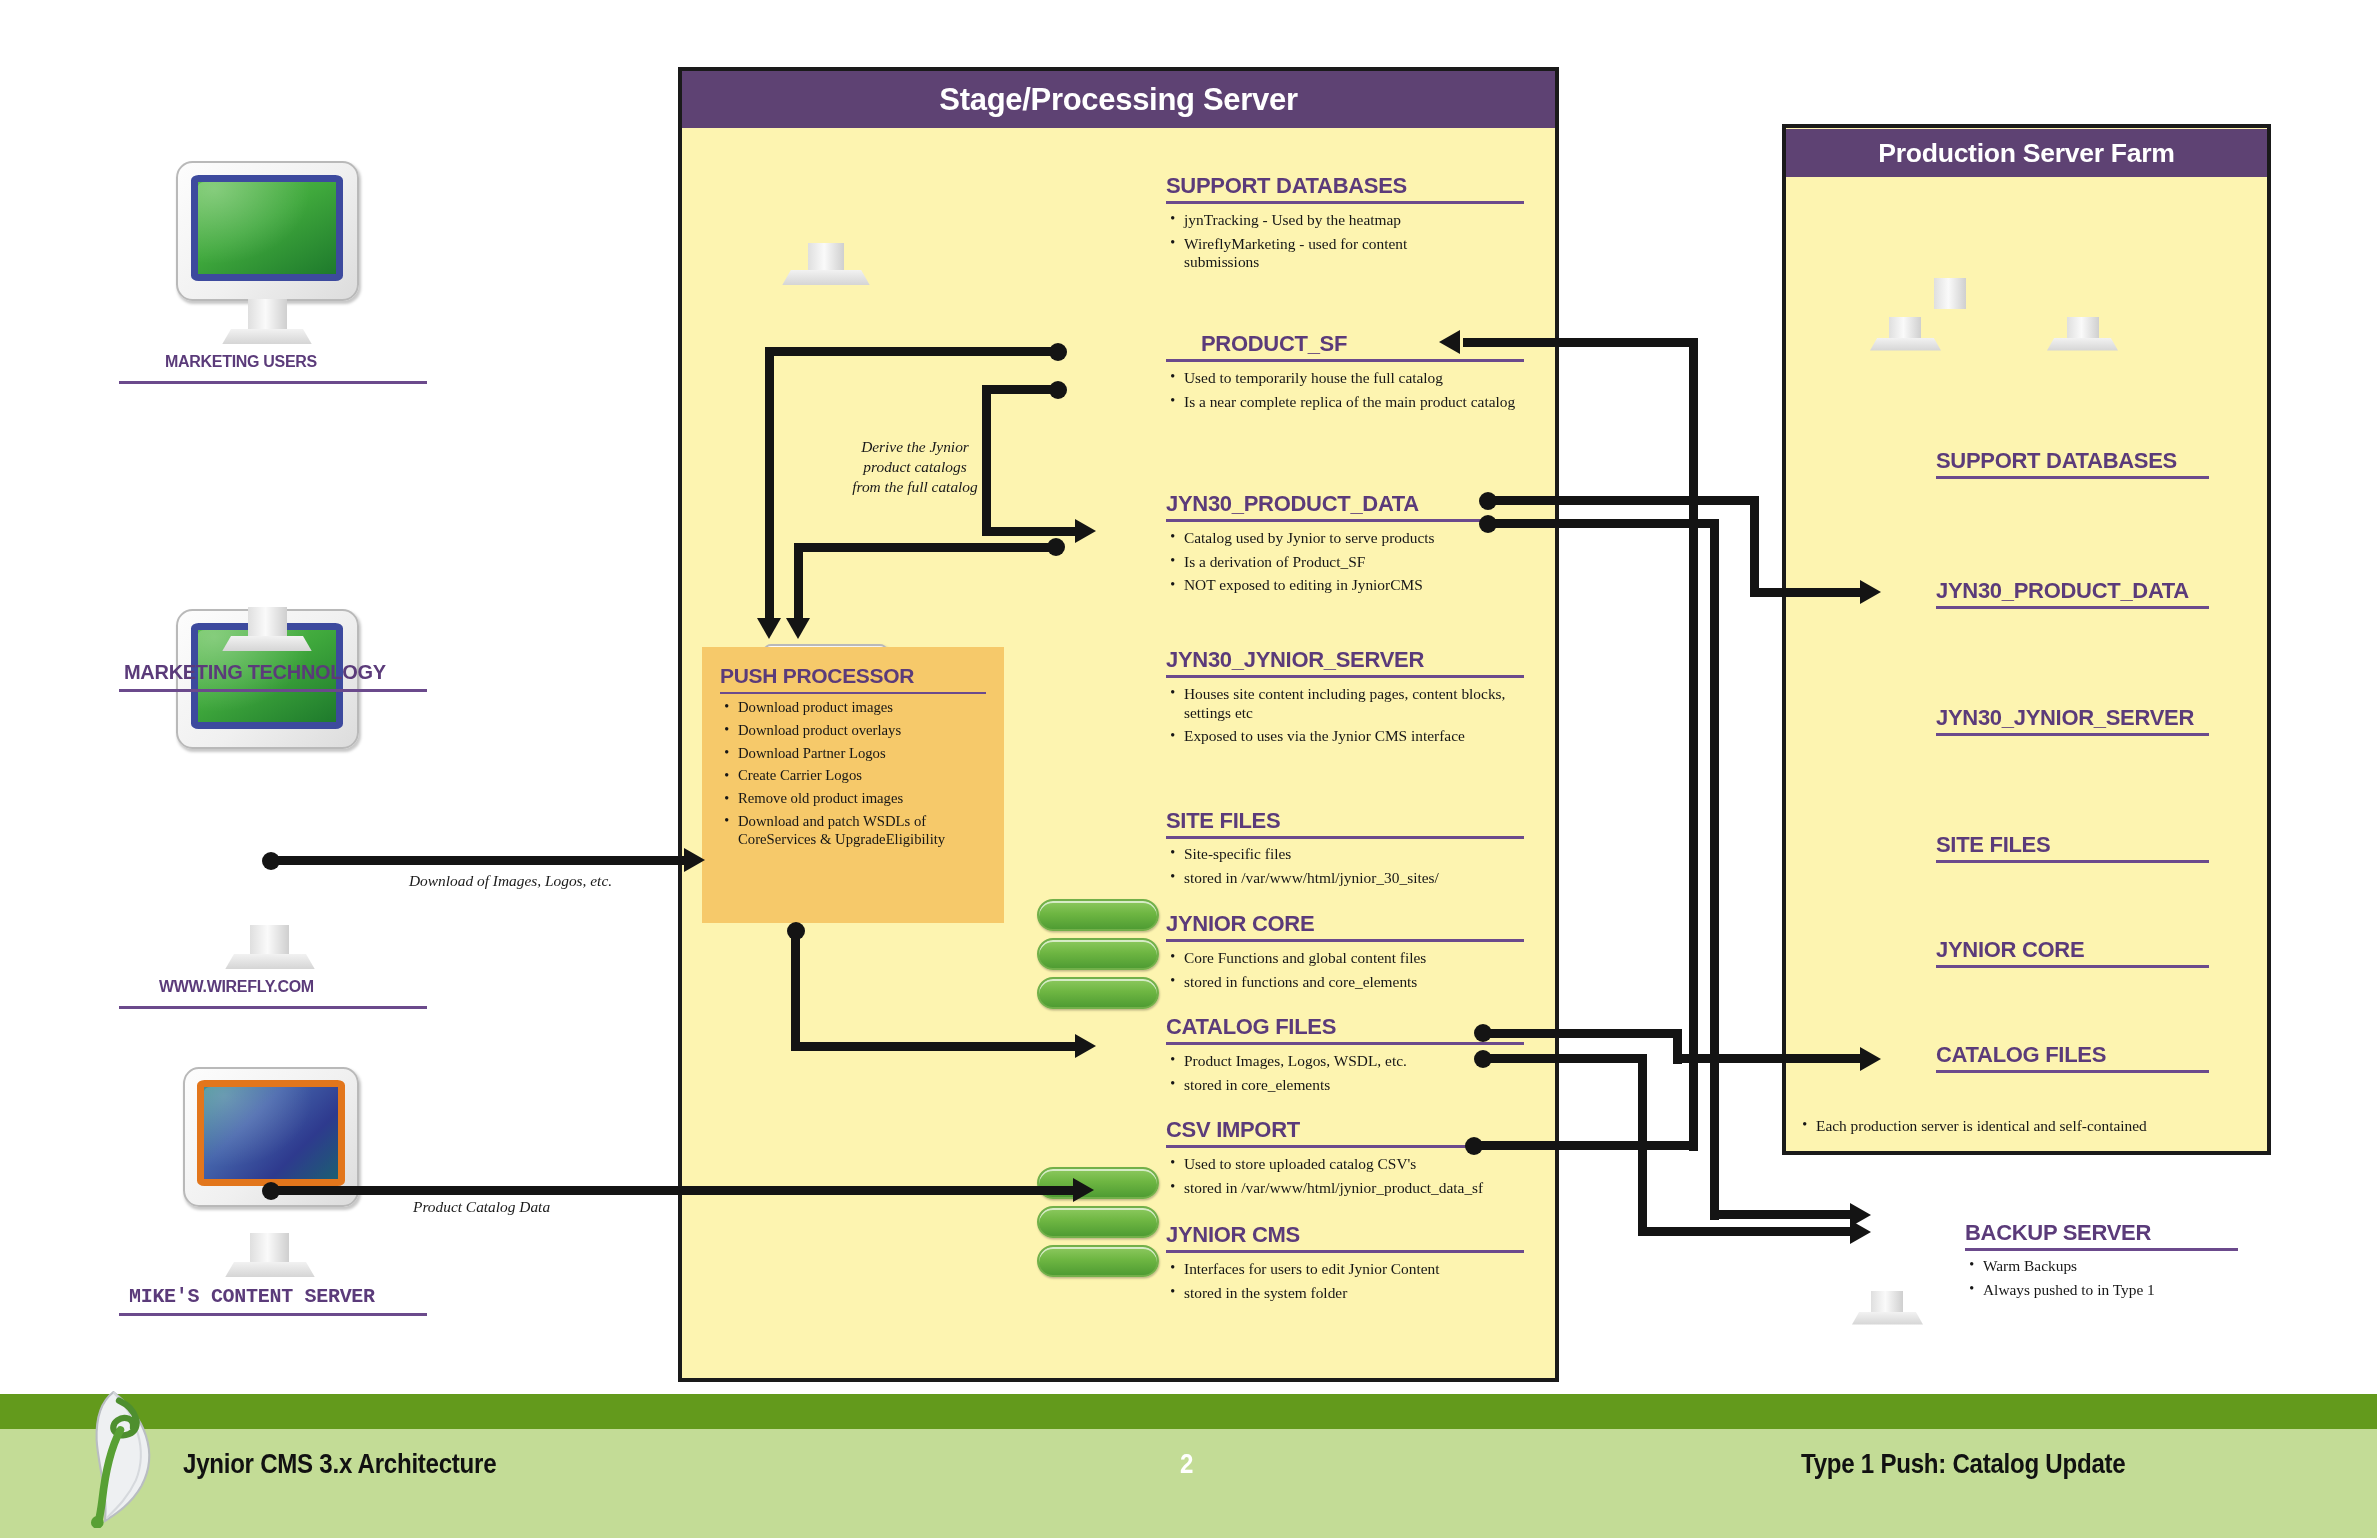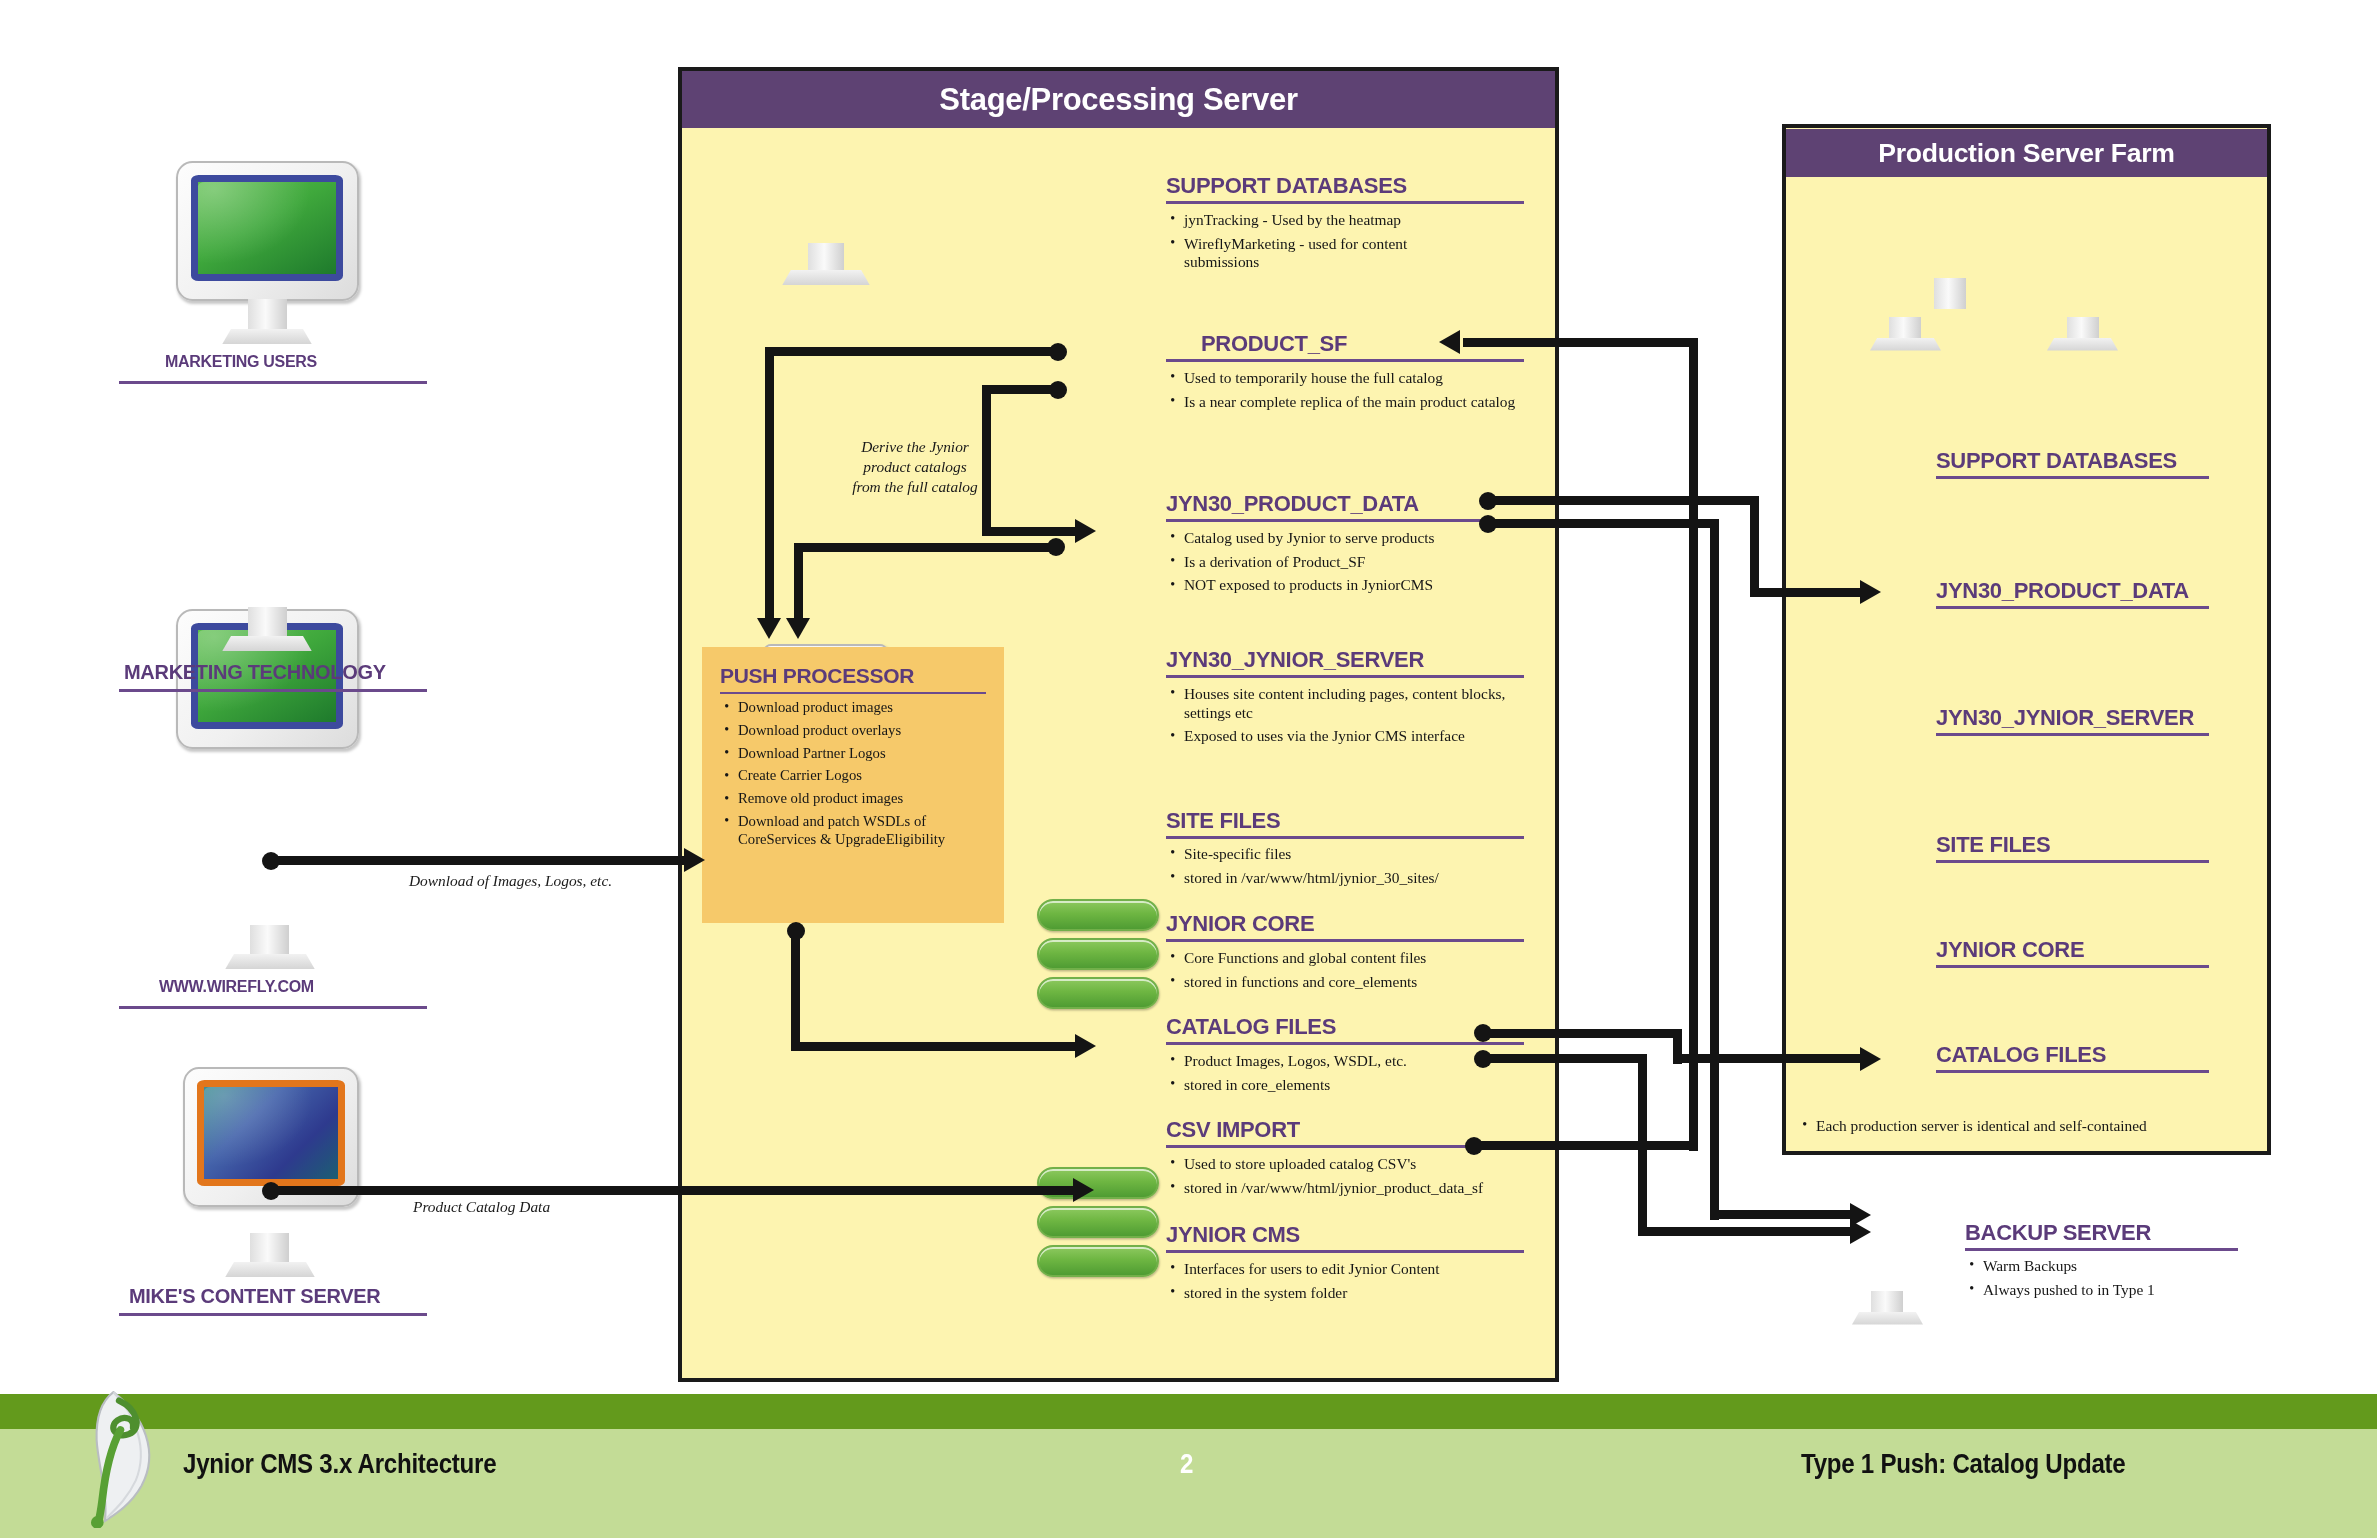--- a/index.html
+++ b/index.html
@@ -93,21 +93,21 @@
 <div class="abs hdg" style="left:159px;top:978px;font-size:16px;">WWW.WIREFLY.COM</div>
 <div class="abs rule" style="left:119px;top:1006px;width:308px;"></div>
 
 <div class="abs mon" style="left:183px;top:1094px;width:176px;height:140px;">
   <div class="case"></div>
   <div class="scr scr-blue" style="left:14px;top:12.6px;width:148px;height:106px;border:7.7px solid #e2761c;"></div>
 </div>
 <div class="abs" style="left:250px;top:1233px;width:39px;height:32px;background:linear-gradient(90deg,#dfdfdf,#fafafa 45%,#cfcfcf);"></div>
 <div class="abs" style="left:225px;top:1262px;width:90px;height:15.4px;background:linear-gradient(180deg,#f2f2f2,#d5d5d5);
             clip-path:polygon(10% 0,90% 0,100% 100%,0 100%);"></div>
-<div class="abs hdg" style="left:129px;top:1285px;font-size:20px;">MIKE'S CONTENT SERVER</div>
+<div class="abs hdg" style="left:129px;top:1285px;font-size:20px;font-family:Liberation Mono, monospace;">MIKE'S CONTENT SERVER</div>
 <div class="abs rule" style="left:119px;top:1313px;width:308px;"></div>
 
 <div class="abs panel" style="left:678px;top:67px;width:881px;height:1315px;"></div>
 <div class="abs panel-title" style="left:682px;top:71px;width:873px;height:57px;line-height:57px;font-size:31px;letter-spacing:-0.3px;">Stage/Processing Server</div>
 
 <div class="abs mon" style="left:759px;top:84px;width:133px;height:161px;">
   <div class="case"></div>
   <div class="scr scr-blue" style="left:15.4px;top:15.4px;width:102px;height:127px;border:7px solid #e2761c;"></div>
 </div>
 <div class="abs" style="left:808px;top:243px;width:36px;height:28px;background:linear-gradient(90deg,#dfdfdf,#fafafa 45%,#cfcfcf);"></div>
@@ -141,21 +141,21 @@
 <div class="abs dbstack" style="left:1037px;top:489px;width:122px;height:112px;">
   <div class="dbdisc" style="top:0;height:32px;"></div>
   <div class="dbdisc" style="top:39px;height:32px;"></div>
   <div class="dbdisc" style="top:78px;height:32px;"></div>
 </div>
 <div class="abs hdg" style="left:1166px;top:491px;font-size:22px;">JYN30_PRODUCT_DATA</div>
 <div class="abs rule" style="left:1166px;top:519px;width:358px;"></div>
 <ul class="abs bullist bul" style="left:1166px;top:529px;width:350px;font-size:15.4px;">
   <li>Catalog used by Jynior to serve products</li>
   <li>Is a derivation of Product_SF</li>
-  <li>NOT exposed to products in JyniorCMS</li>
+  <li>NOT exposed to editing in JyniorCMS</li>
 </ul>
 
 <div class="abs hdg" style="left:1166px;top:647px;font-size:22px;">JYN30_JYNIOR_SERVER</div>
 <div class="abs rule" style="left:1166px;top:675px;width:358px;"></div>
 <ul class="abs bullist bul" style="left:1166px;top:685px;width:350px;font-size:15.4px;">
   <li>Houses site content including pages, content blocks, settings etc</li>
   <li>Exposed to uses via the Jynior CMS interface</li>
 </ul>
 
 <div class="abs hdg" style="left:1166px;top:808px;font-size:22px;">SITE FILES</div>

